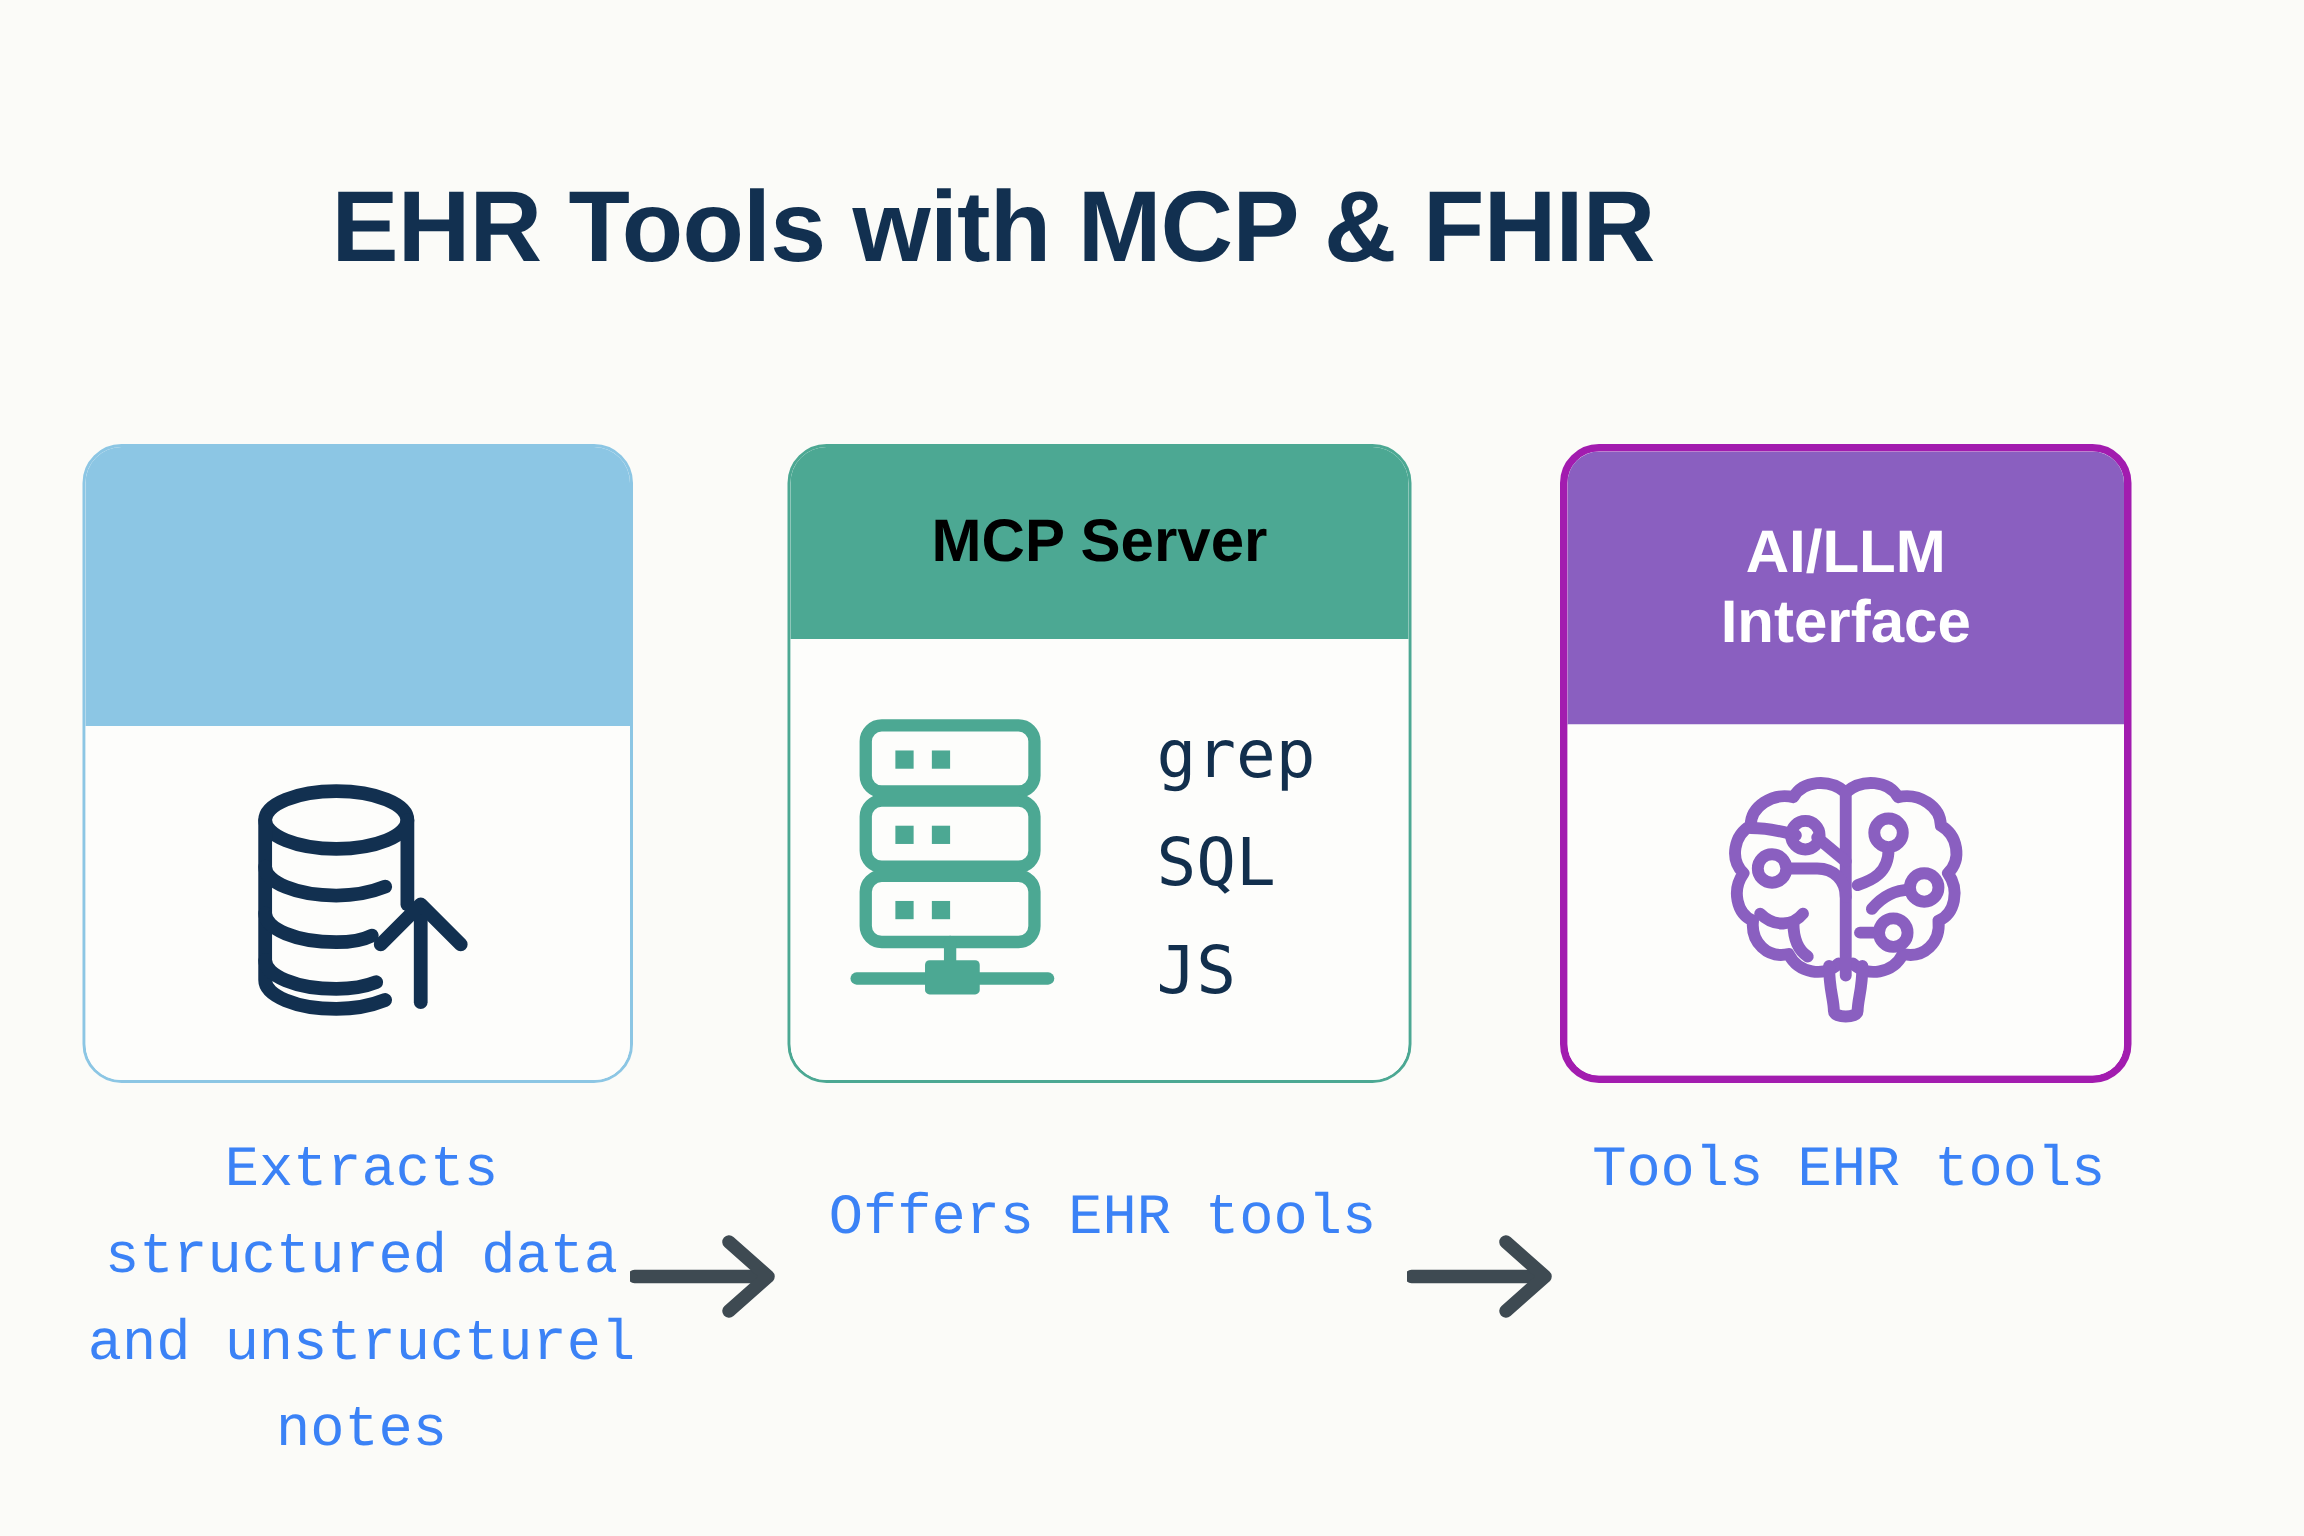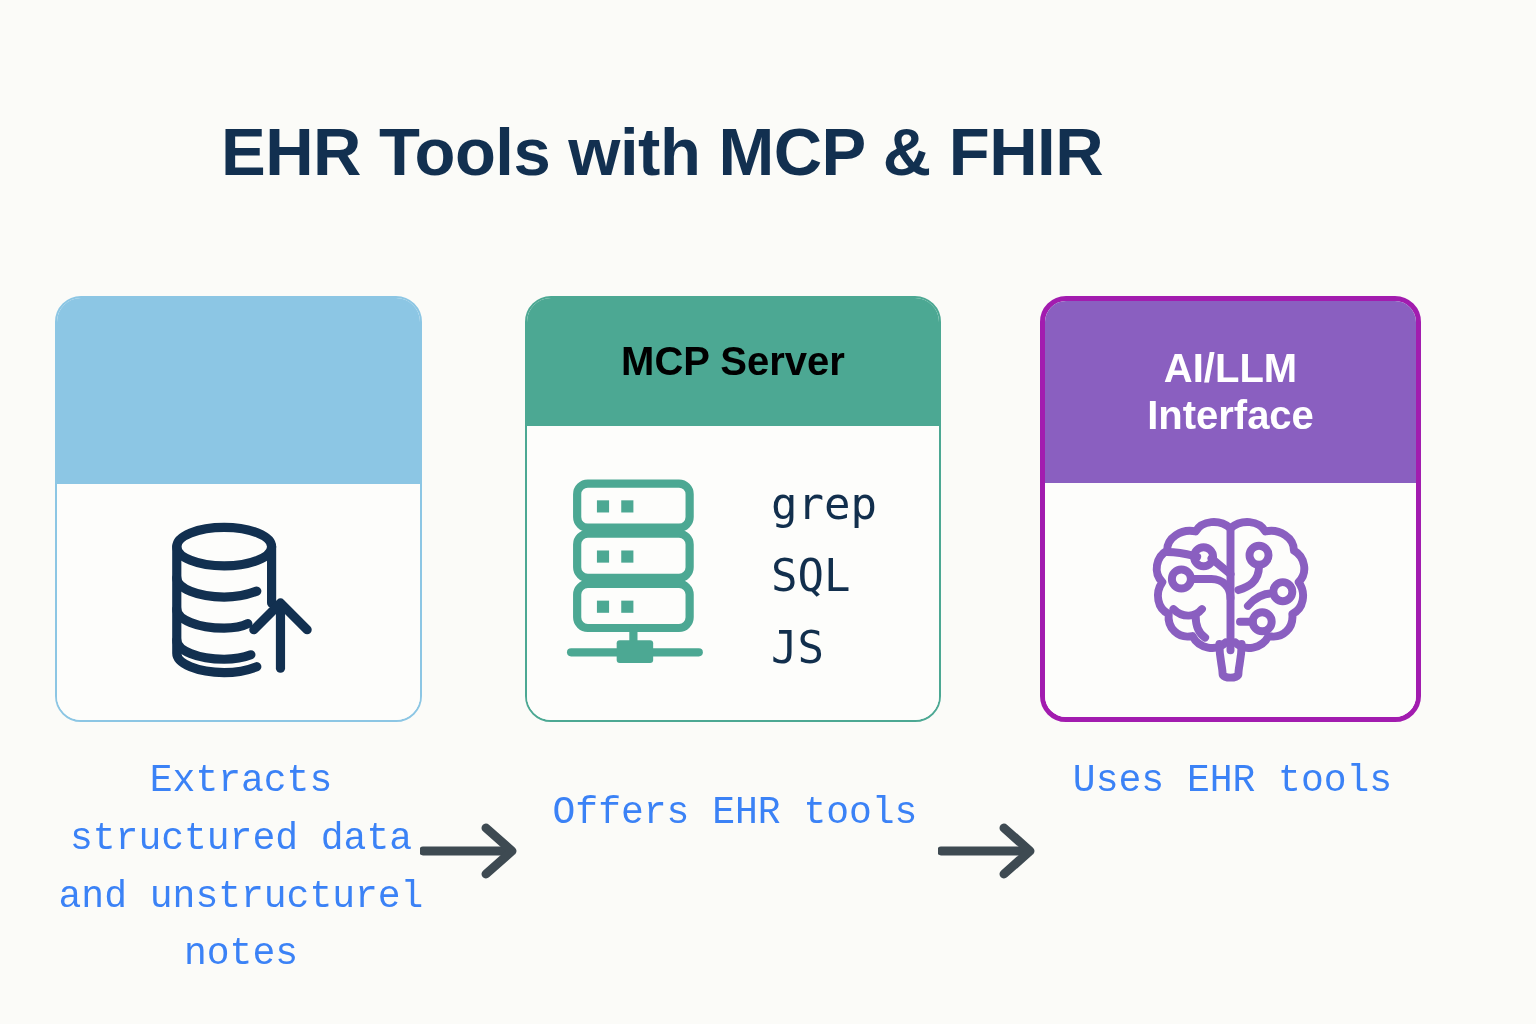--- a/index.html
+++ b/index.html
@@ -228,13 +228,13 @@
           <circle cx="72" cy="68" r="6"></circle>
         </svg>
       </span>
     </div>
   </div>
 
 </div>
 
 <div class="caption" id="caption-1">Extracts structured data and unstructurel notes</div>
 <div class="caption" id="caption-2">Offers EHR tools</div>
-<div class="caption" id="caption-3">Uses EHR tools</div>
+<div class="caption" id="caption-3">Tools EHR tools</div>
 
 </body></html>

